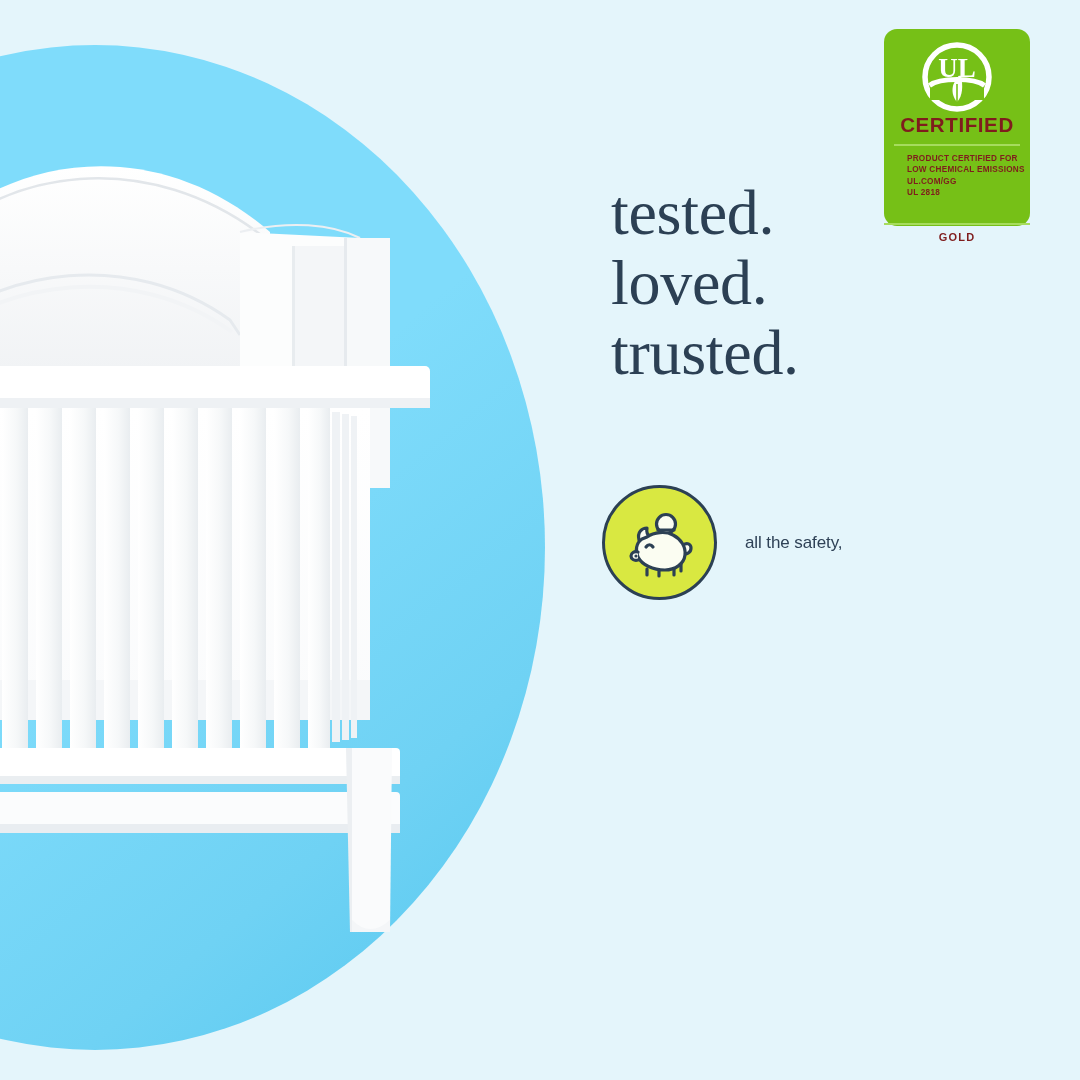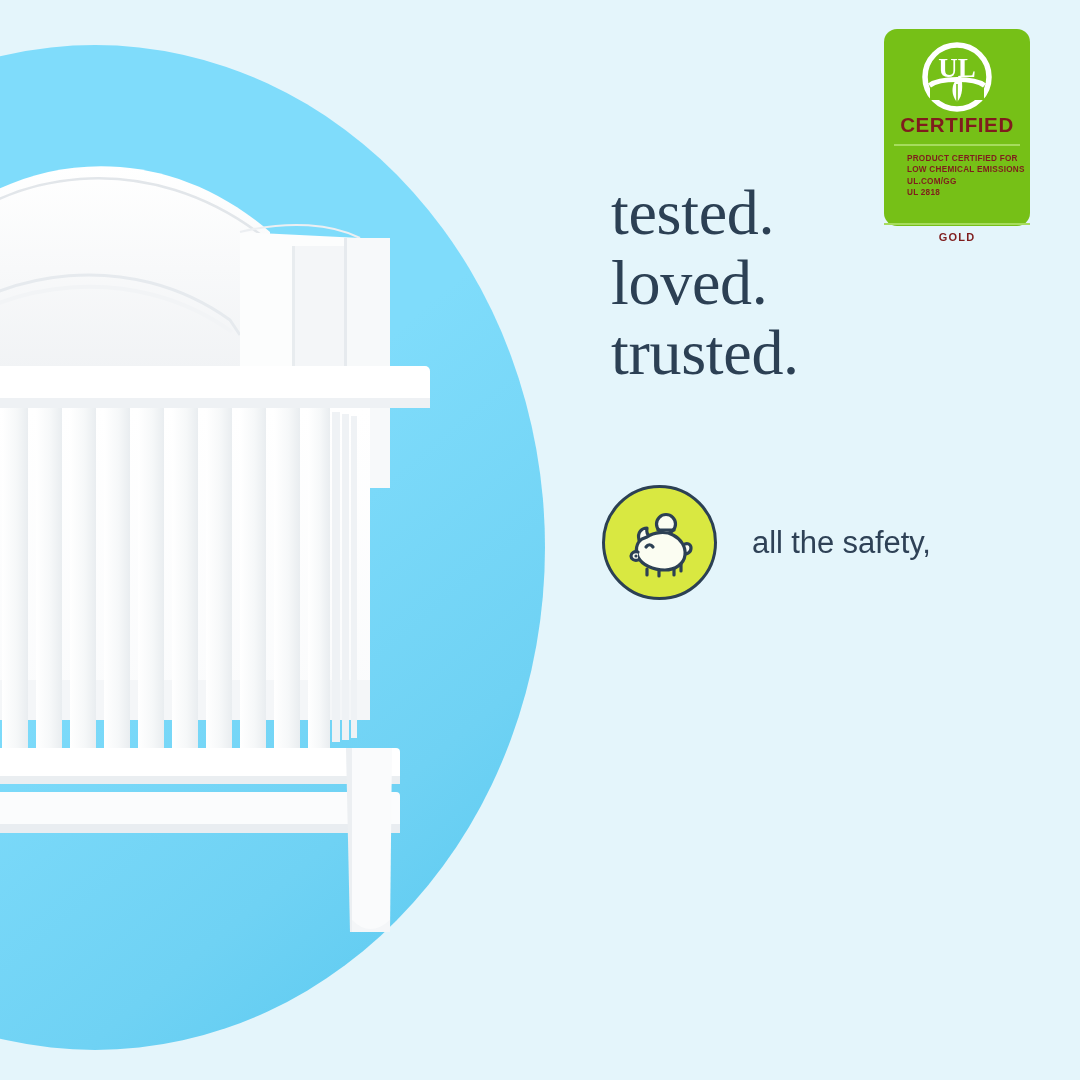--- a/index.html
+++ b/index.html
@@ -66,23 +66,23 @@
     border:3.5px solid #2c4054;
     box-sizing:border-box;
     display:flex;align-items:center;justify-content:center;
     position:relative;
   }
   .ficon.c1{background:#d9e841;}
   .ficon.c2{background:#8fdcf5;}
   .ficon.c3{background:#fcd6c0;}
   .ficon svg{display:block;}
   .ftext{
-    margin-left:35px;
+    margin-left:28px;
     color:#2e4156;
-    font-size:31px;
+    font-size:17px;
     line-height:33px;
     letter-spacing:-.1px;
   }
   .ftext div{white-space:nowrap;}
 </style>
 </head>
 <body>
 
 <div id="stage">
 

